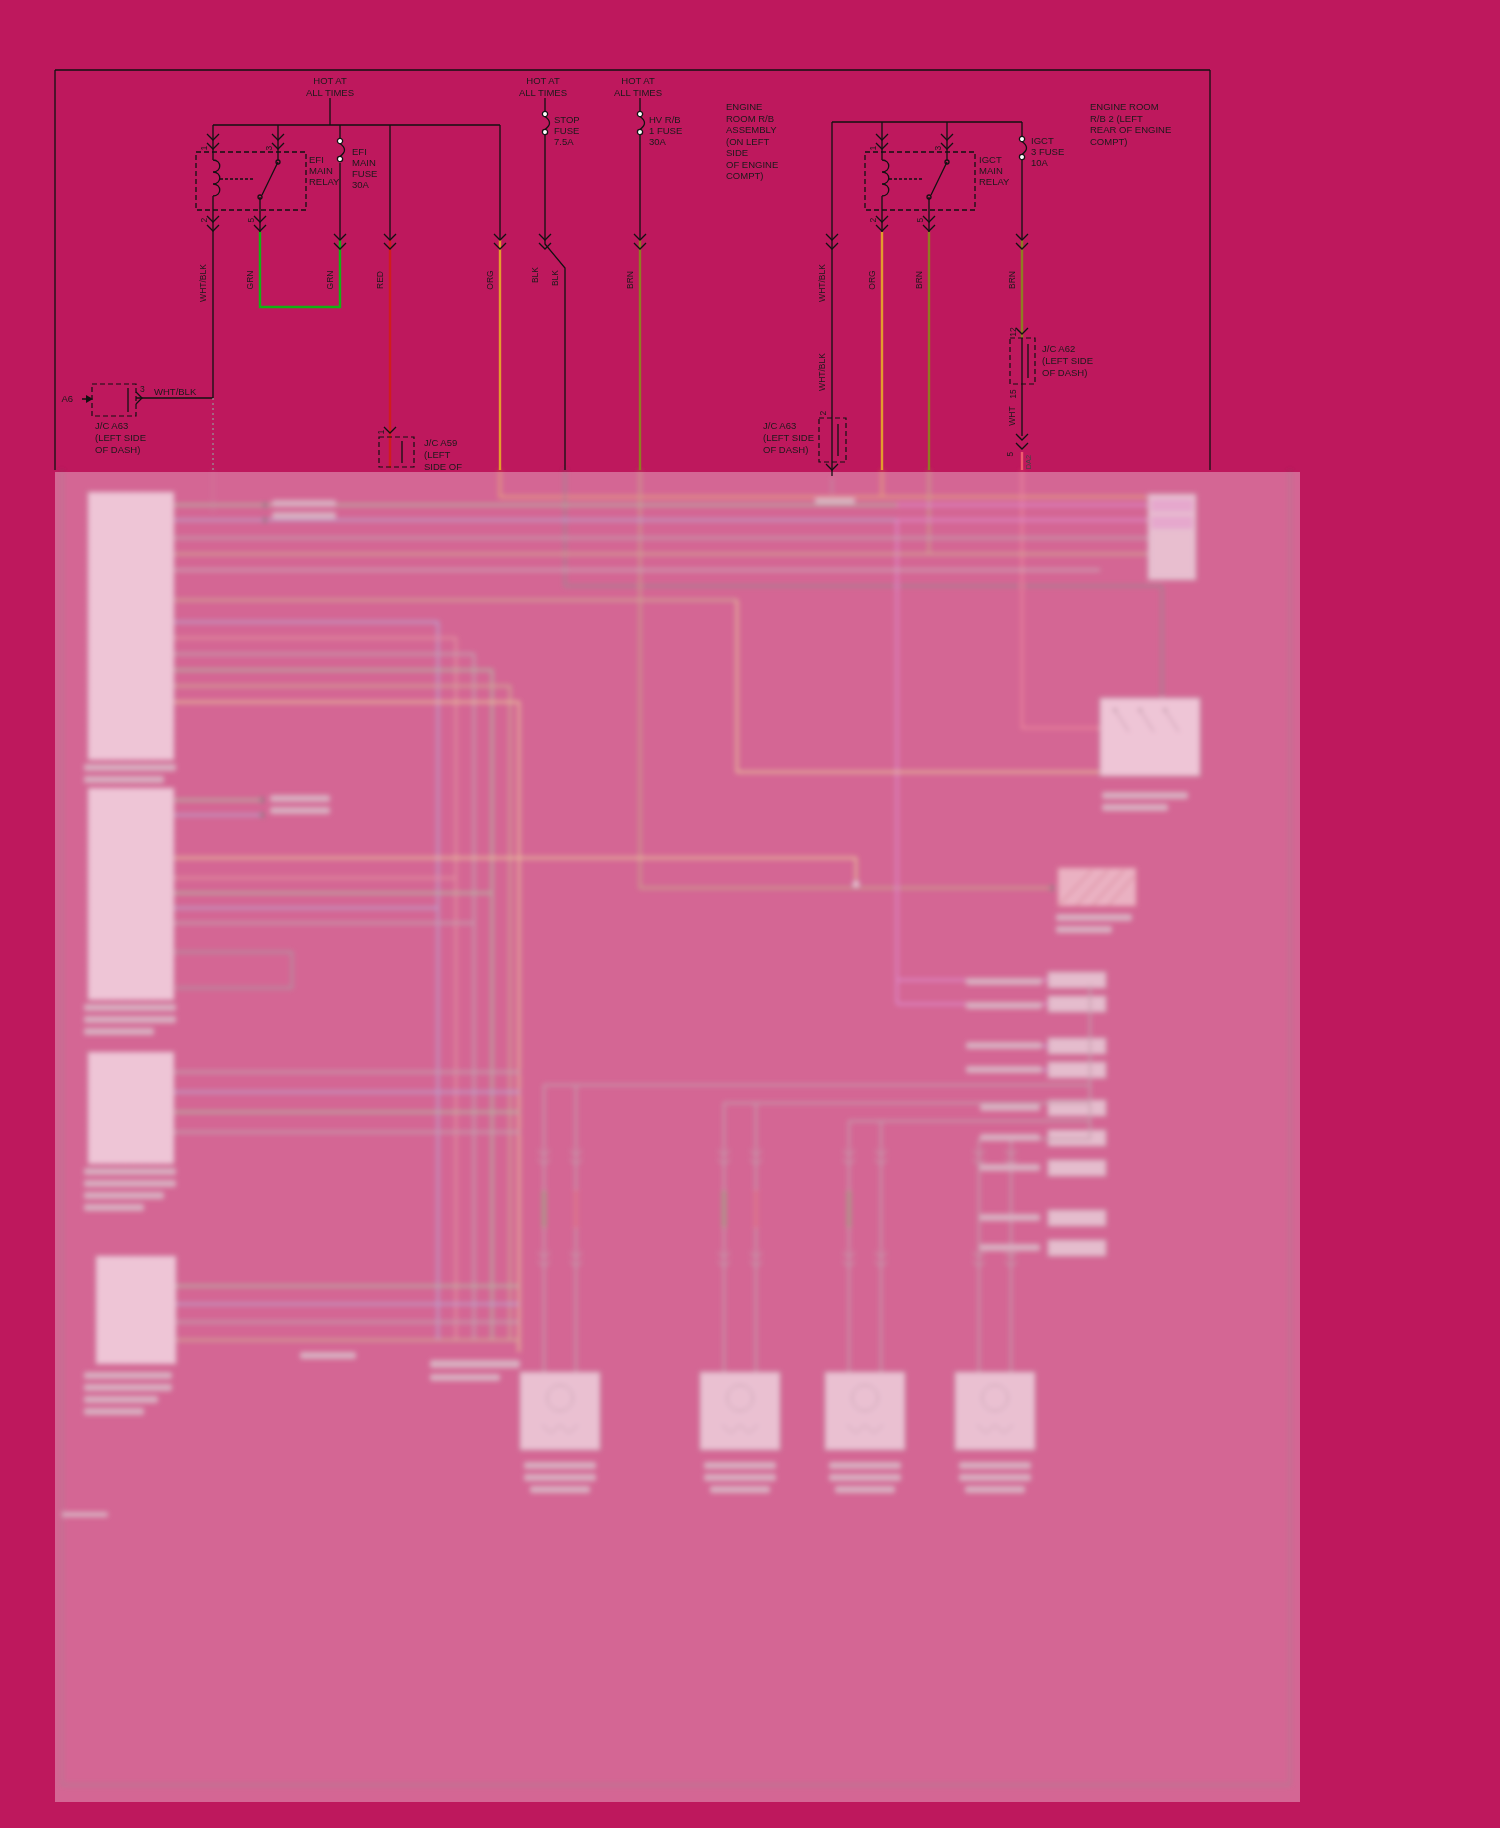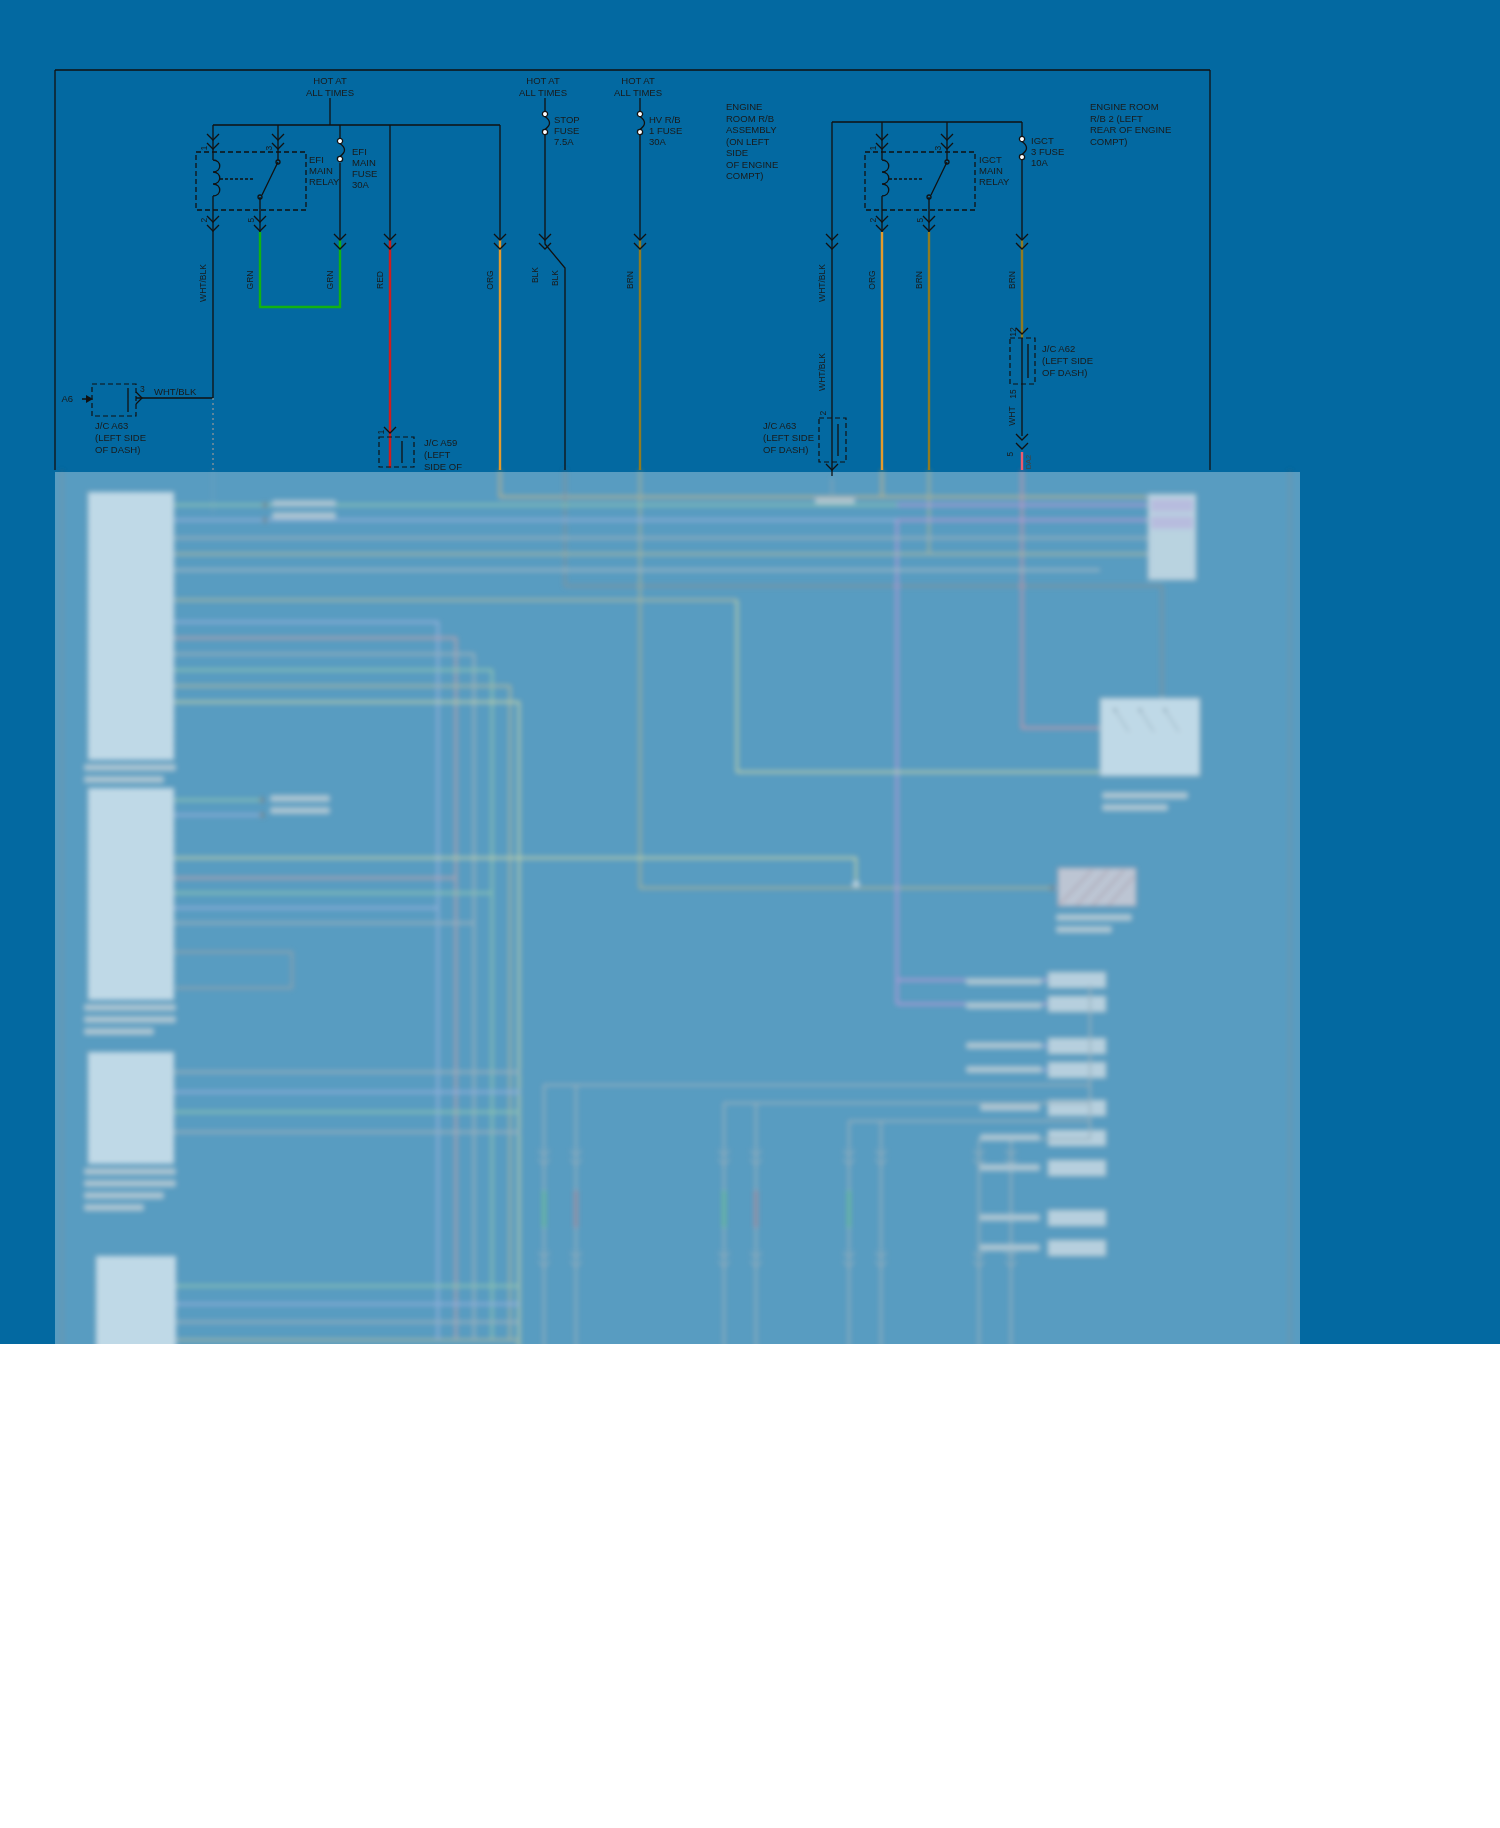--- a/index.html
+++ b/index.html
@@ -1,16 +1,16 @@
 <!DOCTYPE html>
 <html><head>
 <meta charset="utf-8">
 <style>
   html,body{margin:0;padding:0;background:#fff;}
-  #canvas{position:relative;width:1500px;height:1344px;background:#0369a1;font-family:"Liberation Sans",sans-serif;}
+  #canvas{position:relative;width:1500px;height:1828px;background:#be185d;font-family:"Liberation Sans",sans-serif;}
   svg{display:block;}
   .ln{stroke:#111;stroke-width:1.3;fill:none;}
   .dash{stroke:#111;stroke-width:1.2;fill:none;stroke-dasharray:5 3;}
   .dot{stroke:#999;stroke-width:1.2;fill:none;stroke-dasharray:2 3;}
   .cw{fill:none;stroke-width:2.4;}
   .t{font-size:9.5px;fill:#1a1a1a;}
   .tp{font-size:8.5px;fill:#1a1a1a;}
   .tt{font-size:7.5px;fill:#444;}
   .lng{stroke:#999;stroke-width:1.2;fill:none;}
   .bw{fill:none;stroke-linejoin:round;stroke-width:2.4;}

